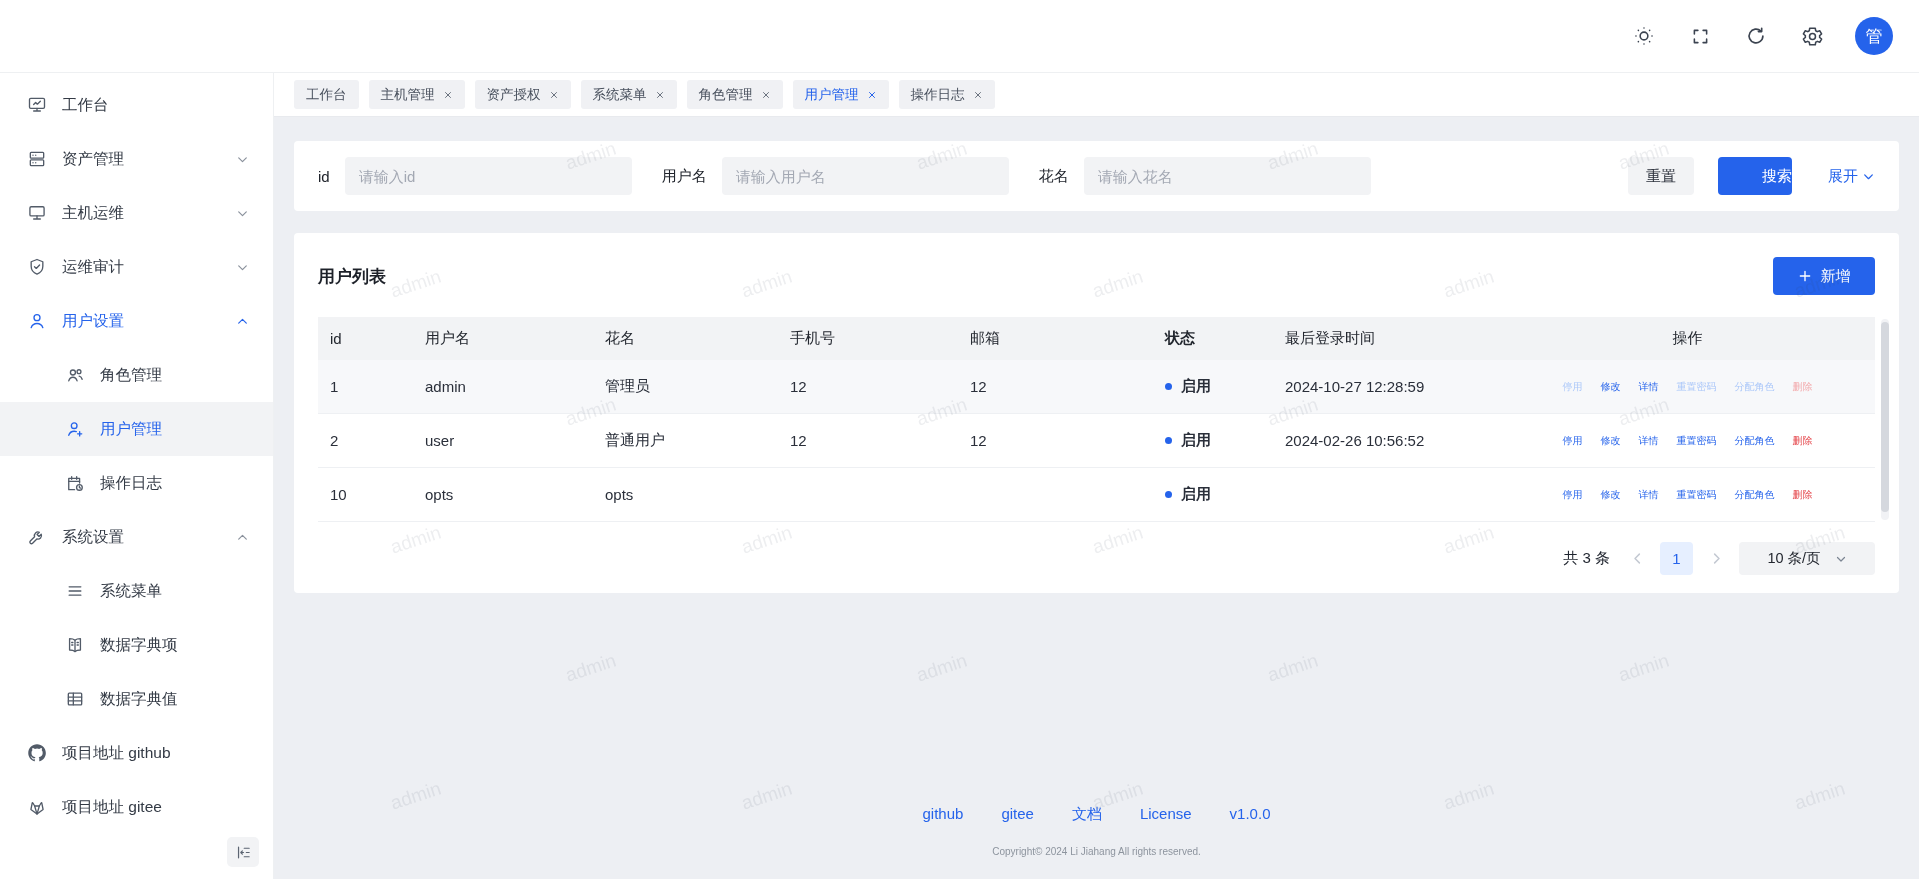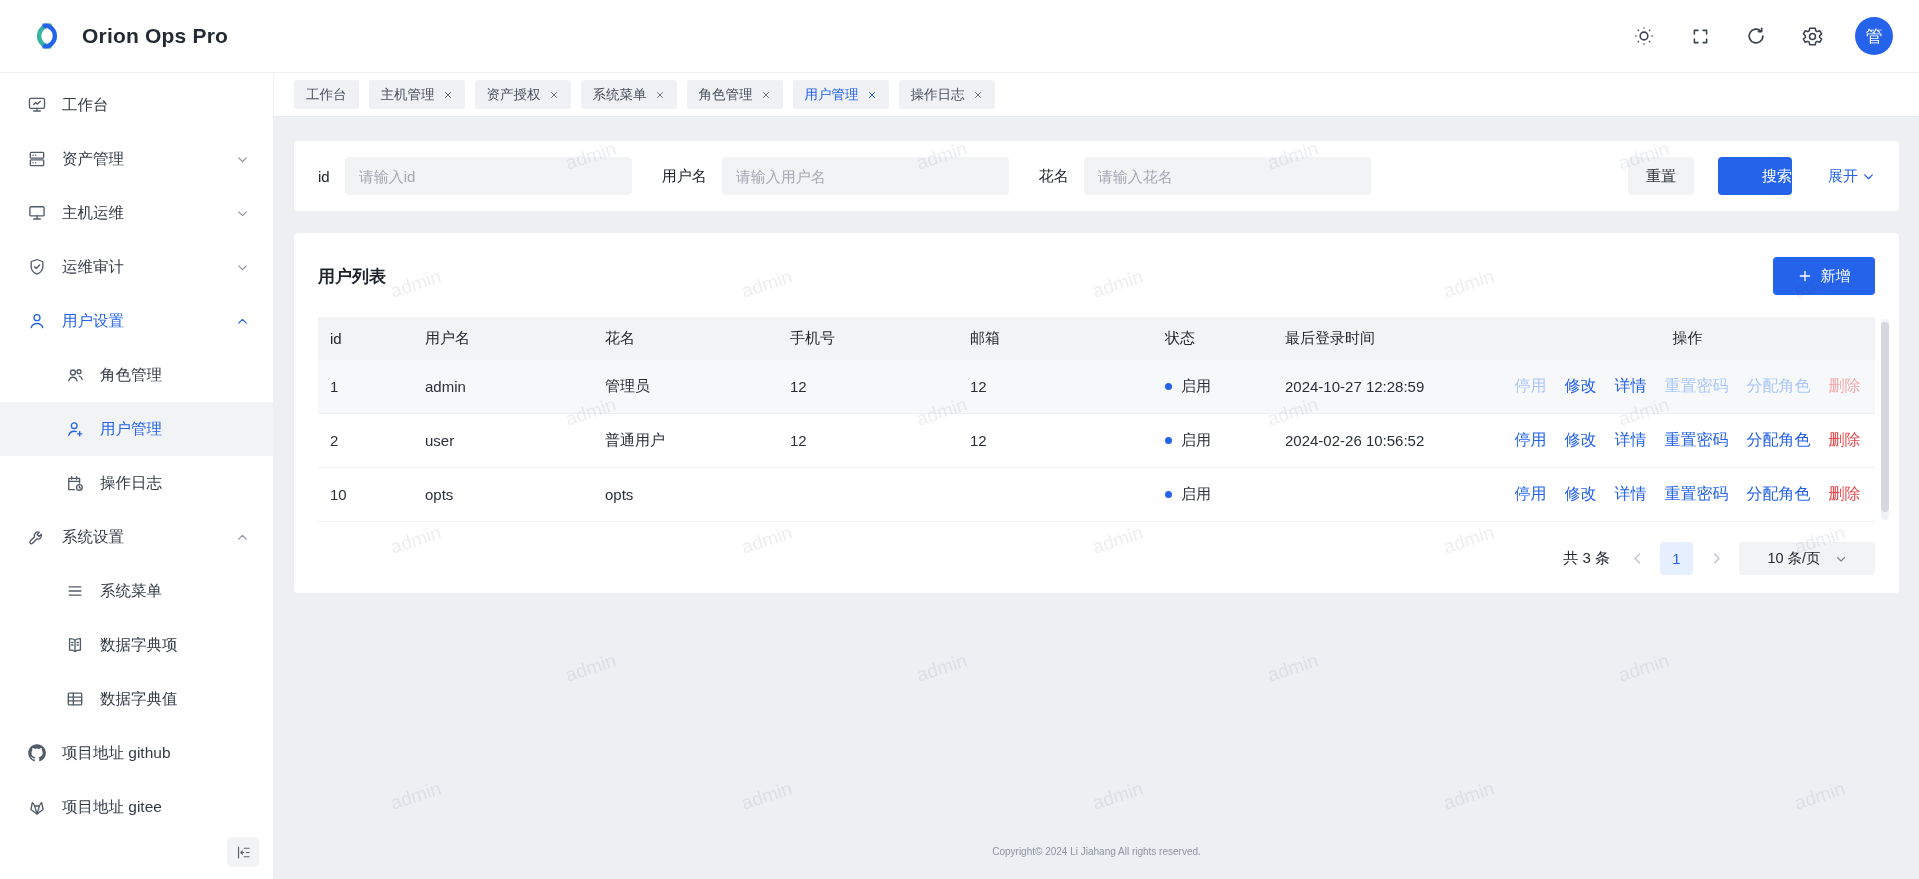--- a/index.html
+++ b/index.html
@@ -64,25 +64,25 @@
   .add-btn { margin-left:auto; width:102px; display:flex; align-items:center; justify-content:center; gap:9px; }
   .add-btn .plus { width:14px; height:14px; }
 
   .utable { margin-top:22px; position:relative; }
   .trow { display:flex; align-items:center; font-size:15px; }
   .thead { background:#f2f3f5; height:43px; color:#23272f; font-weight:500; }
   .tbody-row { height:54px; border-bottom:1px solid #eef0f3; color:#2a2f3a; }
   .tbody-row.r0 { background:#f7f8fa; }
   .tc { padding-left:12px; flex:0 0 auto; overflow:hidden; white-space:nowrap; }
   .c-id{width:95px;} .c-user{width:180px;} .c-nick{width:185px;} .c-phone{width:180px;}
-  .c-email{width:195px;} .c-status{width:120px;} .c-time{width:215px;}
+  .c-email{width:195px;} .c-status{width:120px;font-weight:bold;} .c-time{width:215px;}
   .c-ops{flex:1 1 auto; text-align:center;}
   .status-cell { display:flex; align-items:center; gap:9px; }
   .dot { width:7px; height:7px; border-radius:50%; background:#2563eb; }
-  .ops-wrap { display:flex; gap:18px; justify-content:center; font-size:16px; }
+  .ops-wrap { display:flex; gap:18px; justify-content:center; font-size:10px; }
   .op { cursor:pointer; white-space:nowrap; }
   .op.blue { color:#2563eb; } .op.blue.dis { color:#abc7f9; }
   .op.red { color:#e5484d; } .op.red.dis { color:#f3abad; }
   .tscrollbar { position:absolute; right:-14px; top:2px; width:8px; height:201px; border-radius:4px; background:#f1f2f5; }
   .tscrollbar .thumb { position:absolute; top:3px; left:0; width:8px; height:190px; border-radius:4px; background:#d5d8de; cursor:pointer; }
 
   .pagination { margin-top:20px; display:flex; align-items:center; justify-content:flex-end; gap:12px;
     font-size:15px; color:#1f242e; }
   .pg-total { margin-right:4px; }
   .pg-arrow { width:22px; height:22px; color:#c4c9d2; display:flex; align-items:center; justify-content:center; cursor:default; }
@@ -99,29 +99,20 @@
   .copyright { margin-top:22px; color:#8d949e; font-size:10px; }
 
   
   .wm-layer { position:absolute; top:117px; left:274px; right:0; bottom:0; pointer-events:none; z-index:40; overflow:hidden; }
   .wm { position:absolute; font-size:19px; color:rgba(60,70,90,0.09); transform:rotate(-18deg); white-space:nowrap; }
 </style>
 </head>
 <body>
 
 <div class="header">
-  <div class="logo-wrap">
-    <span>
-      <svg width="42" height="42" viewBox="0 0 48 48" fill="none" stroke-linecap="round">
-        <path d="M27 12a12 12 0 1 0 0 24" stroke="#35b3a0" stroke-width="5"></path>
-        <path d="M21 36a12 12 0 1 0 0-24" stroke="#2563eb" stroke-width="5"></path>
-      </svg>
-    </span>
-    <span class="app-title">Orion Ops Pro</span>
-  </div>
   <div class="header-right">
     <span class="hbtn">
       <svg width="22" height="22" viewBox="0 0 24 24" fill="none" stroke="currentColor" stroke-width="1.7" stroke-linecap="round">
         <circle cx="12" cy="12" r="4.2"></circle>
         <path d="M12 3.2v.1M12 20.7v.1M3.2 12h.1M20.7 12h.1M5.8 5.8l.1.1M18.1 18.1l.1.1M5.8 18.2l.1-.1M18.1 5.9l.1-.1"></path>
       </svg>
     </span>
     <span class="hbtn">
       <svg width="21" height="21" viewBox="0 0 24 24" fill="none" stroke="currentColor" stroke-width="1.8" stroke-linecap="round" stroke-linejoin="round">
         <path d="M5 9V5h4M15 5h4v4M19 15v4h-4M9 19H5v-4"></path>
@@ -508,20 +499,27 @@
       <span class="pg-size">
         <span>10 条/页</span>
         <svg class="chev" viewBox="0 0 24 24" fill="none" stroke="currentColor" stroke-width="2.4" stroke-linecap="round" stroke-linejoin="round">
             <path d="M5 9l7 7 7-7"></path>
           </svg>
       </span>
     </div>
   </div>
 
   <div class="page-footer">
+    <div class="flinks" id="footerLinks">
+        <a>github</a>
+        <a>gitee</a>
+        <a>文档</a>
+        <a>License</a>
+        <a>v1.0.0</a>
+      </div>
     <div class="copyright">Copyright© 2024 Li Jiahang All rights reserved.</div>
   </div>
 </div>
 
 <div class="wm-layer" id="wmLayer">
     <span class="wm" style="left: 291px; top: 28px;">admin</span>
     <span class="wm" style="left: 642px; top: 28px;">admin</span>
     <span class="wm" style="left: 993px; top: 28px;">admin</span>
     <span class="wm" style="left: 1344px; top: 28px;">admin</span>
     <span class="wm" style="left: 116px; top: 156px;">admin</span>

